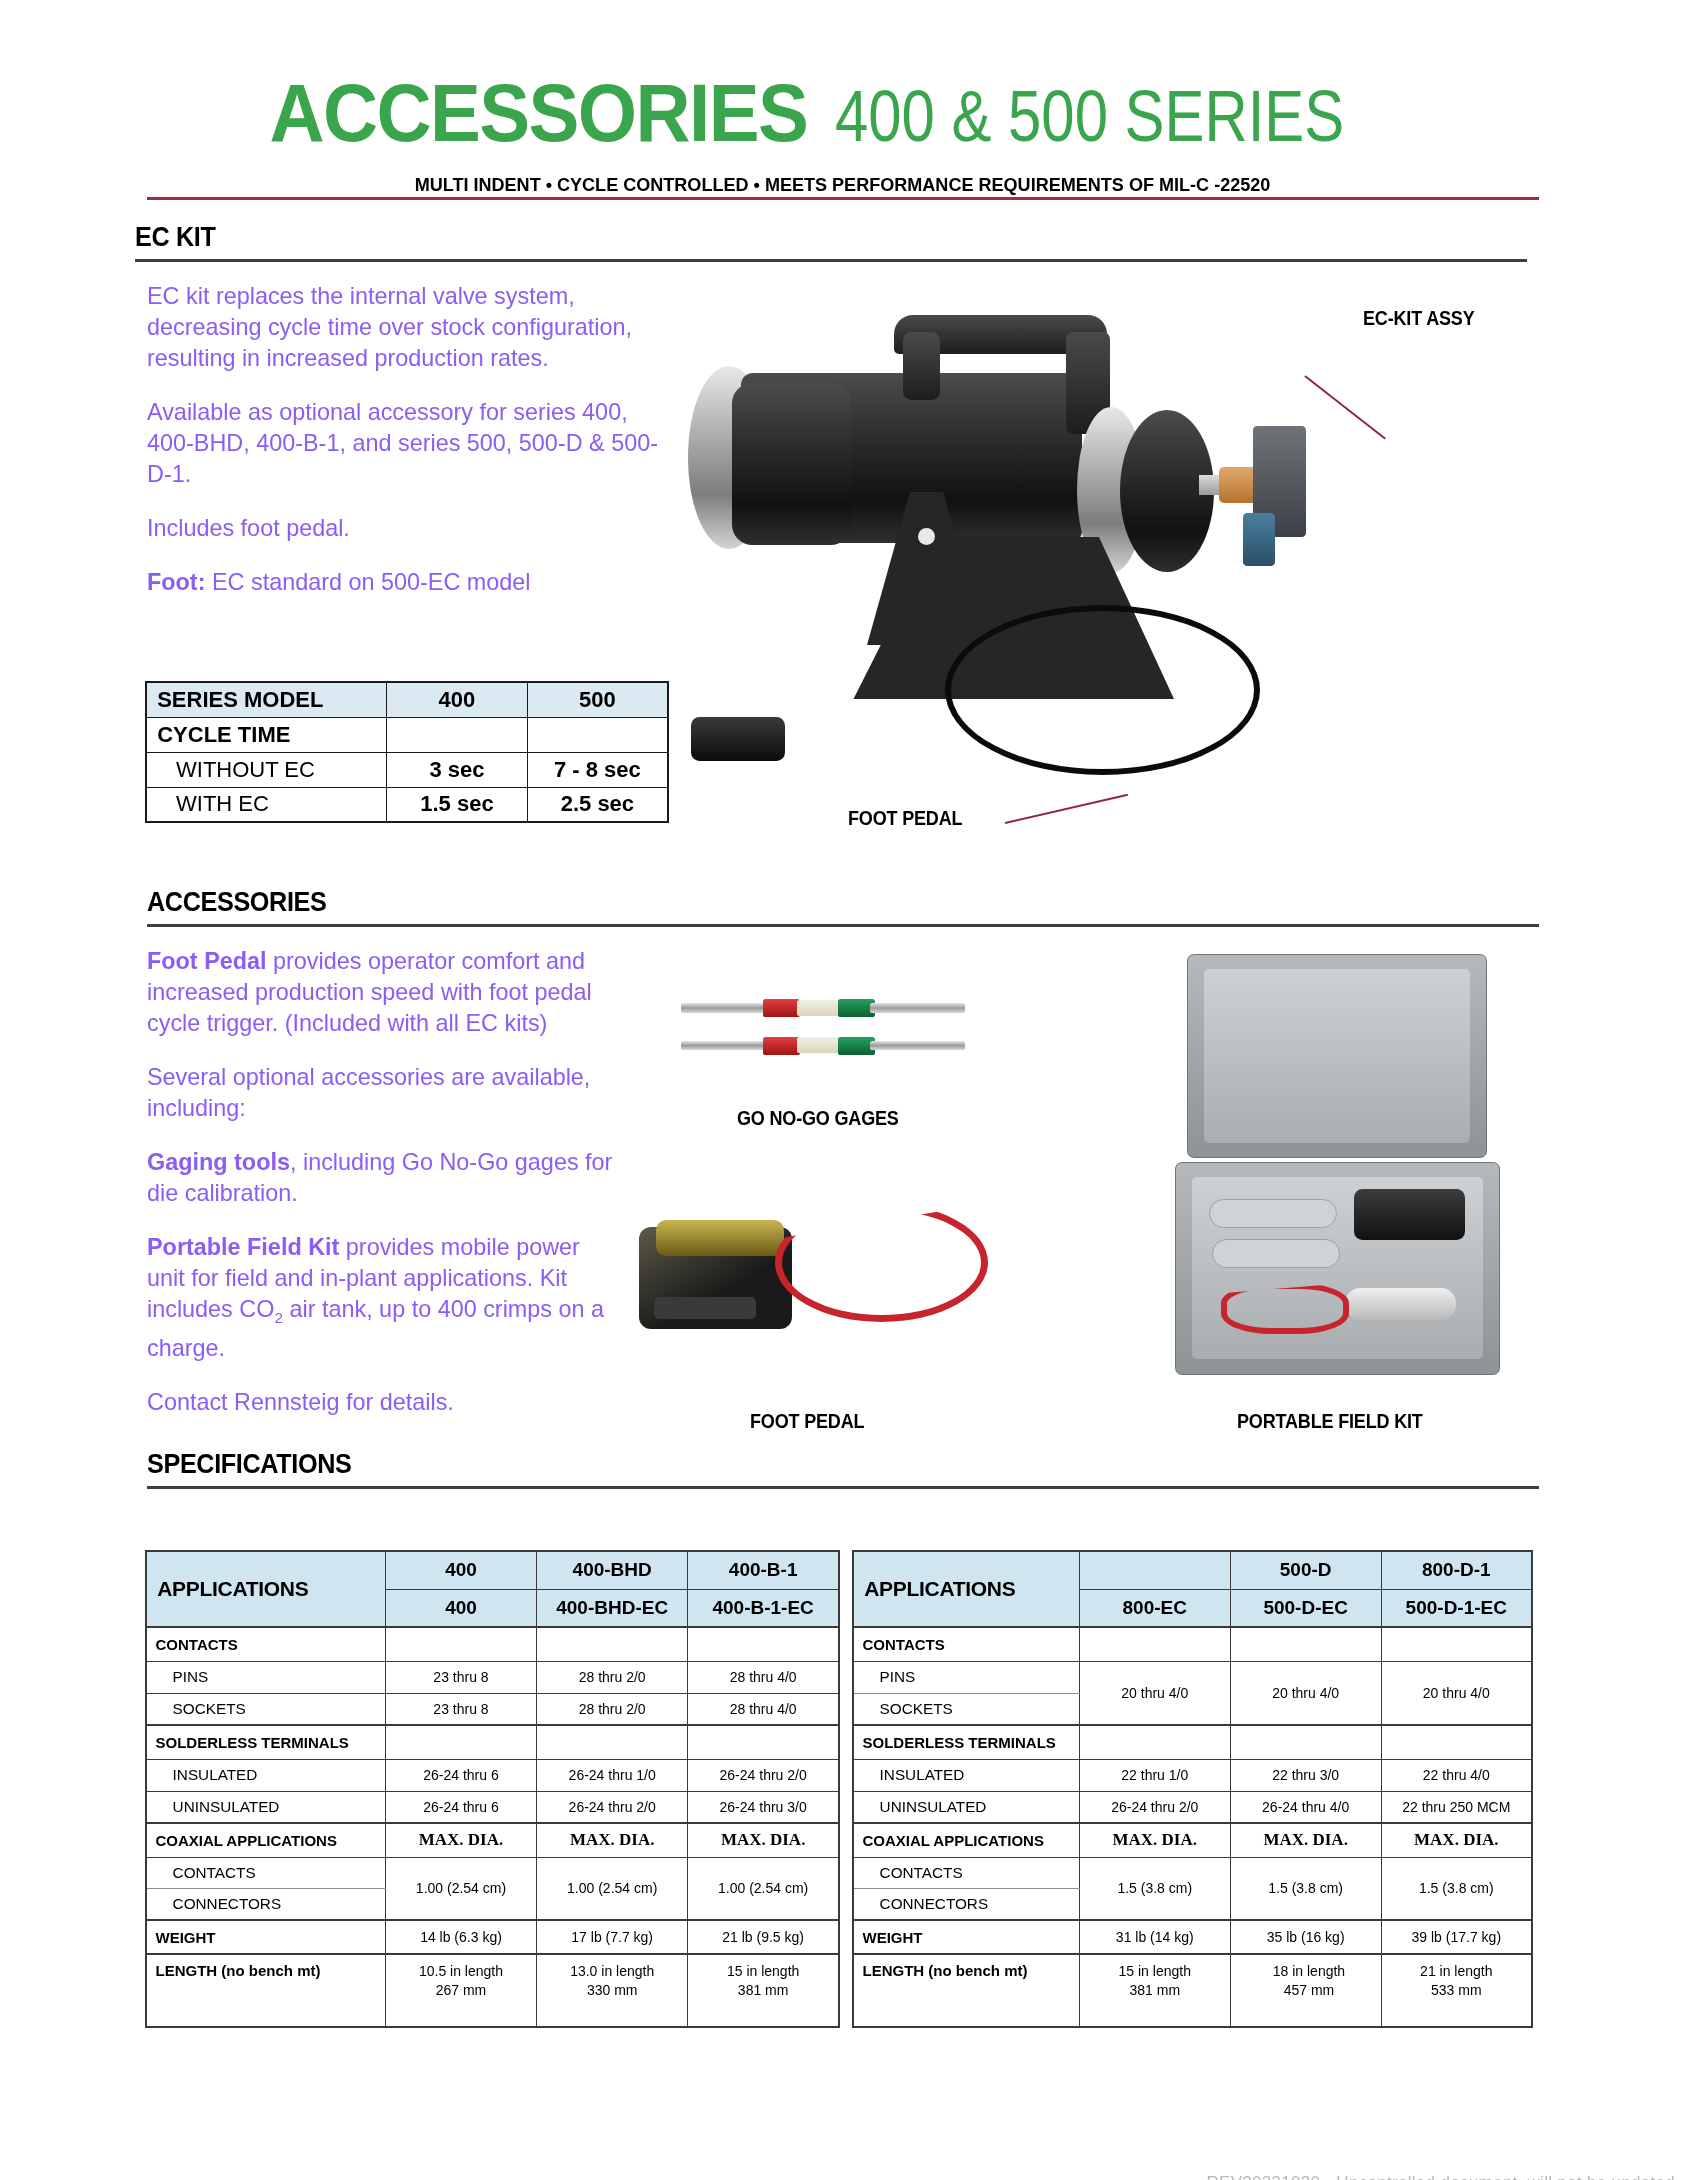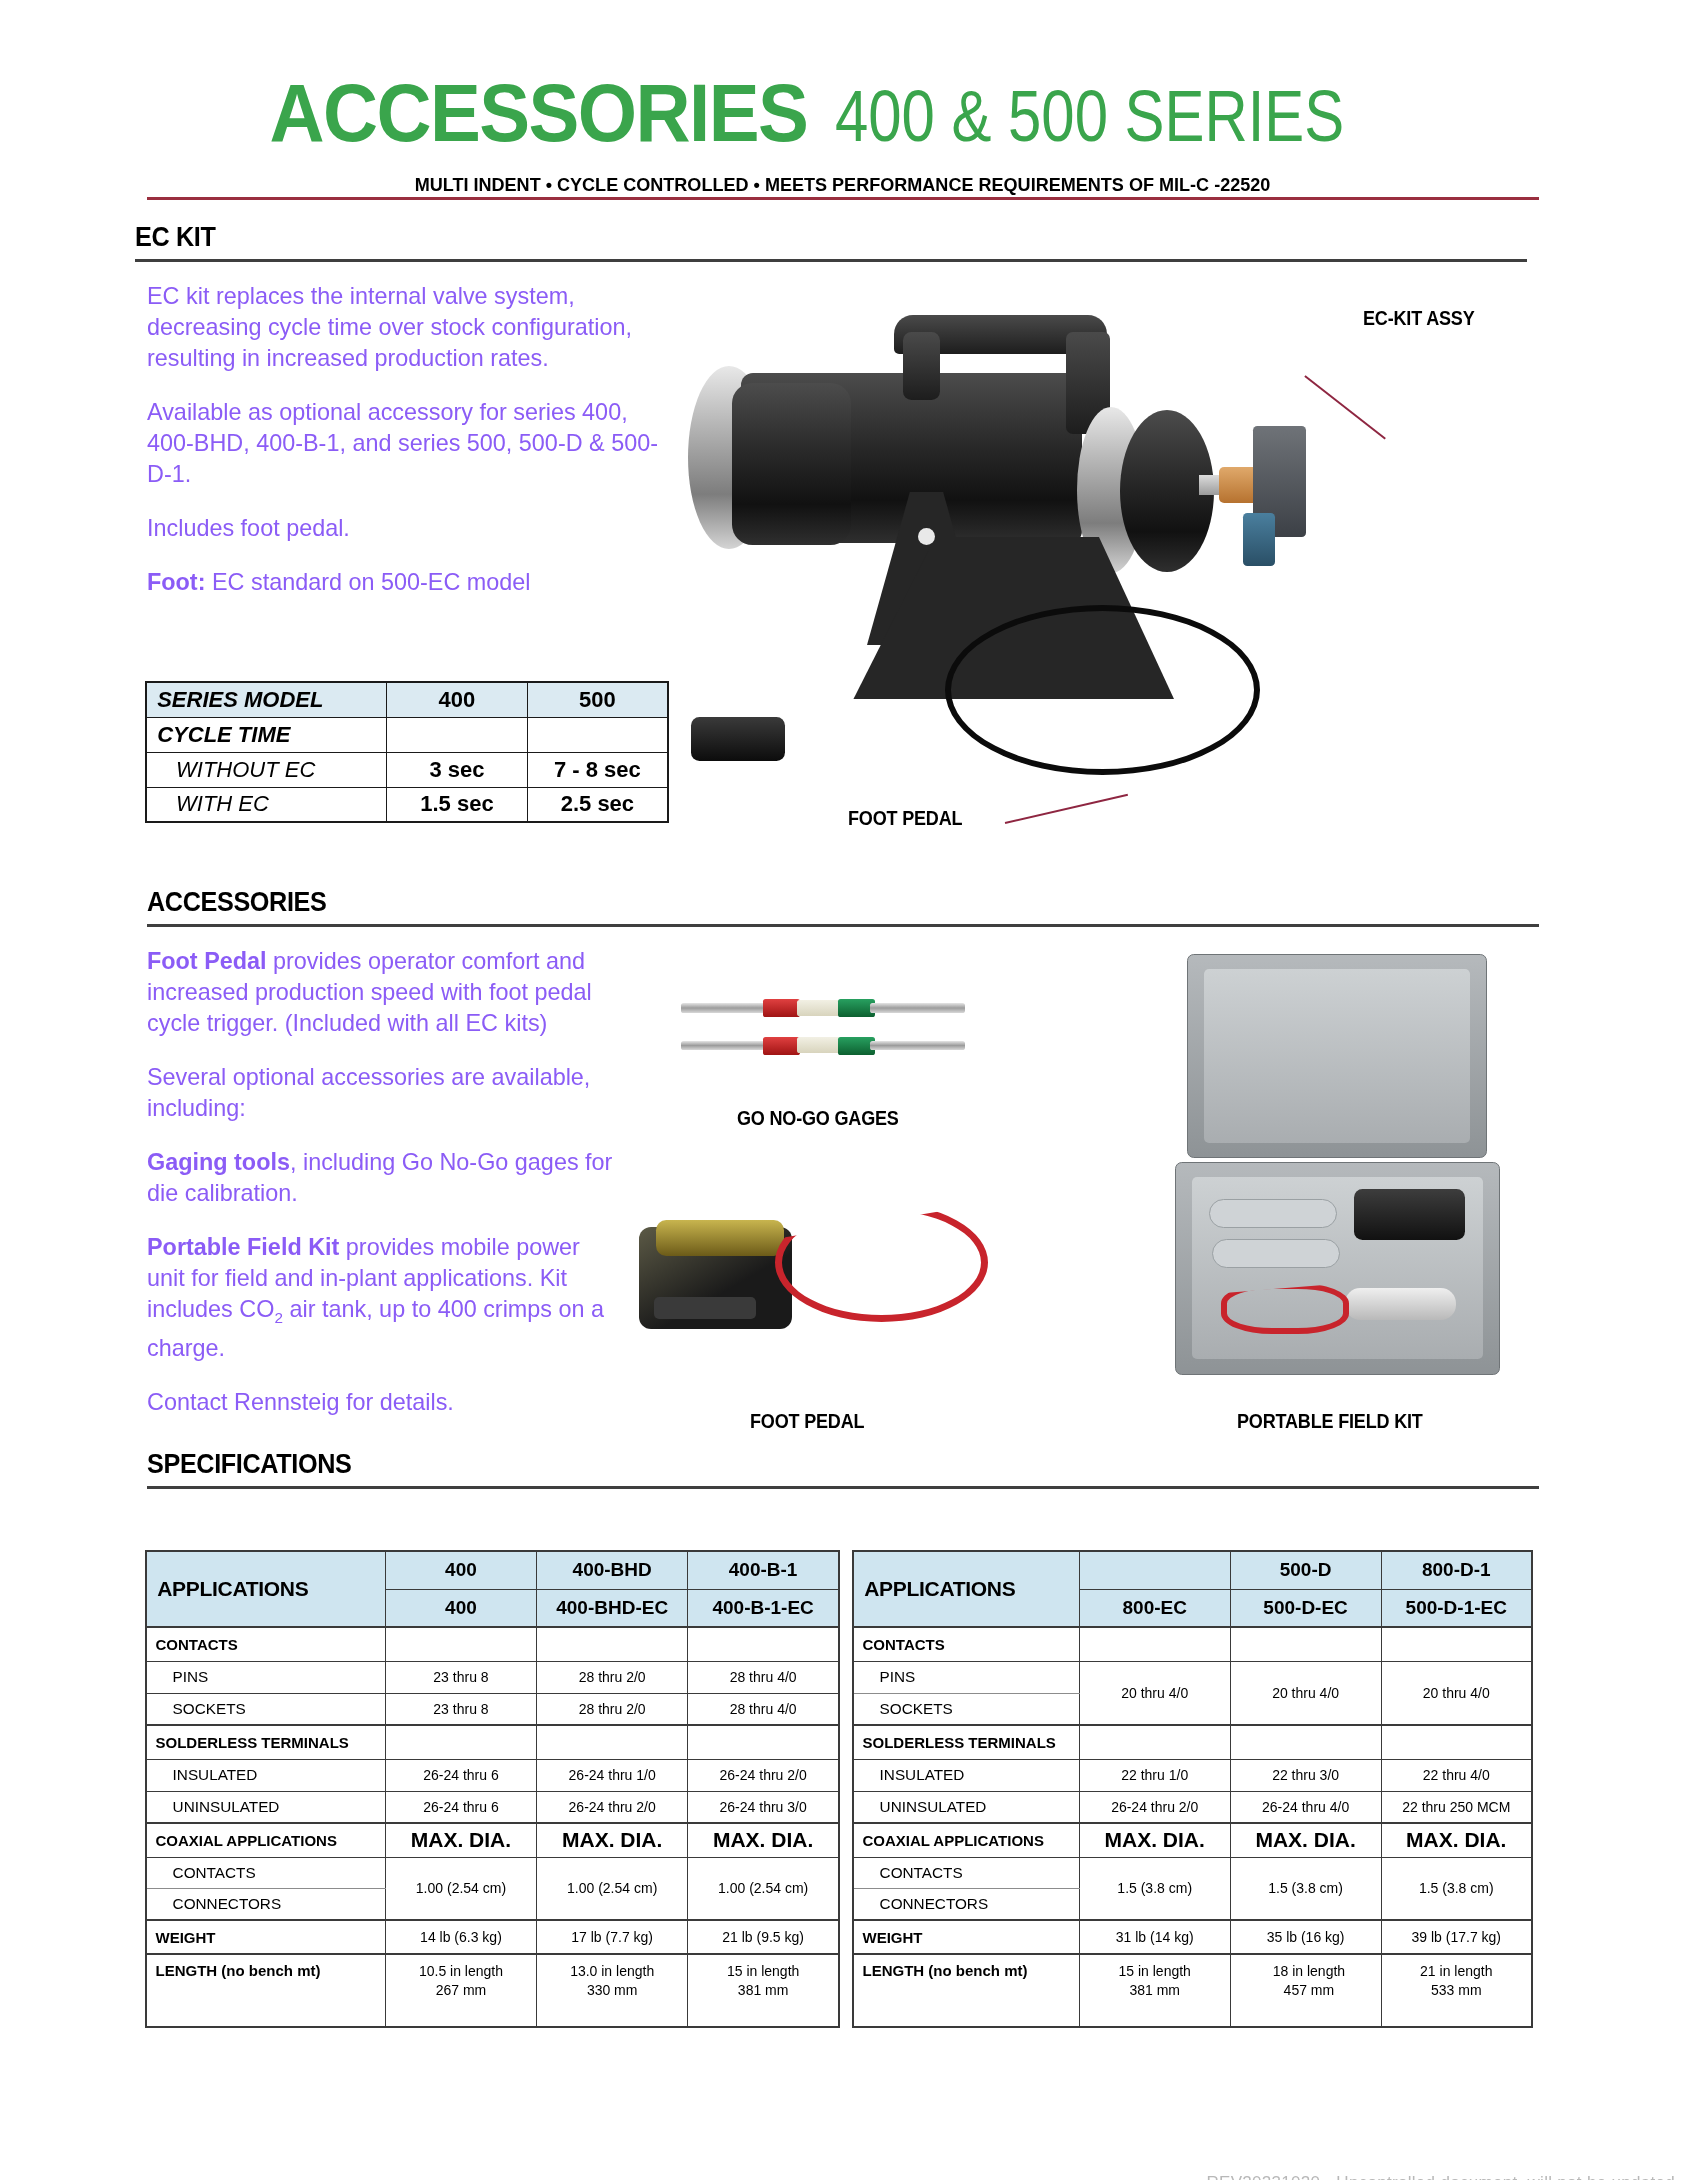--- a/index.html
+++ b/index.html
@@ -61,21 +61,21 @@
   .cyc {
     position:absolute; left:145px; top:681px; width:524px;
     border:2.6px solid #1a1a1a;
   }
   .cyc td {
     border:1.7px solid #1a1a1a;
     height:35px; padding:0.9px 10.2px;
     font-size:22px; font-weight:bold;
   }
   .cyc .hd { background:#dbeaf2; }
-  .cyc .c1 { width:241px;font-style:italic; }
+  .cyc .c1 { width:241px; }
   .cyc .c2 { width:141px; text-align:center; }
   .cyc .c3 { width:141px; text-align:center; }
   .cyc .indent { padding-left:29px; font-weight:400; font-size:22px; }
   .cyc .lbl { font-weight:bold; }
 
   
   .spec {
     position:absolute; border:2.6px solid #3a3a3a;
     font-size:14px;
   }
@@ -90,21 +90,21 @@
   }
   .spec .rowlabel.ind {
     padding-left:25.6px; font-weight:400; font-size:15.3px;
   }
   .spec .bluehd { background:#cfe5f0; font-weight:bold; font-size:19px; }
   .spec .appcell {
     background:#cfe5f0; font-weight:bold; font-size:21px;
     text-align:left; padding-left:10.2px; letter-spacing:-0.3px;
   }
   .spec .thick-top { border-top:2.6px solid #3a3a3a; }
-  .spec .maxdia { font-weight:bold; font-size:21px; }
+  .spec .maxdia { font-weight:bold; font-size:17px;font-family:Liberation Serif, serif; }
   .spec .two-line { line-height:19px; }
 
   
   .cap {
     position:absolute; font-size:19.6px; font-weight:bold;
     letter-spacing:-0.2px; white-space:nowrap;
     transform:scaleX(0.92); transform-origin:left center;
   }
   .calloutline { position:absolute; background:#8e2641; height:1.7px; }
 

